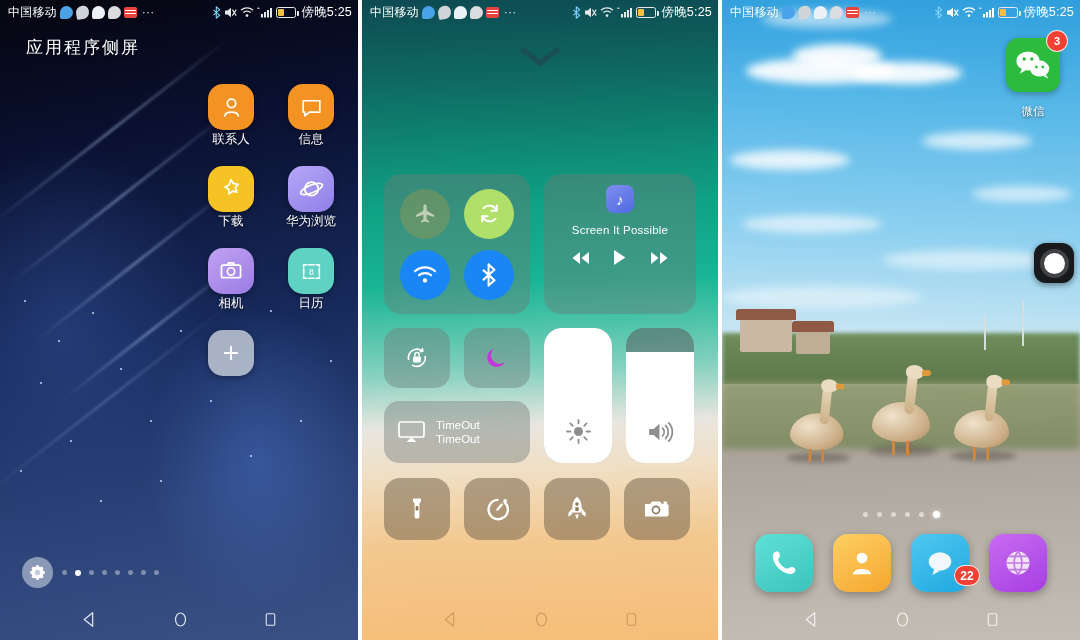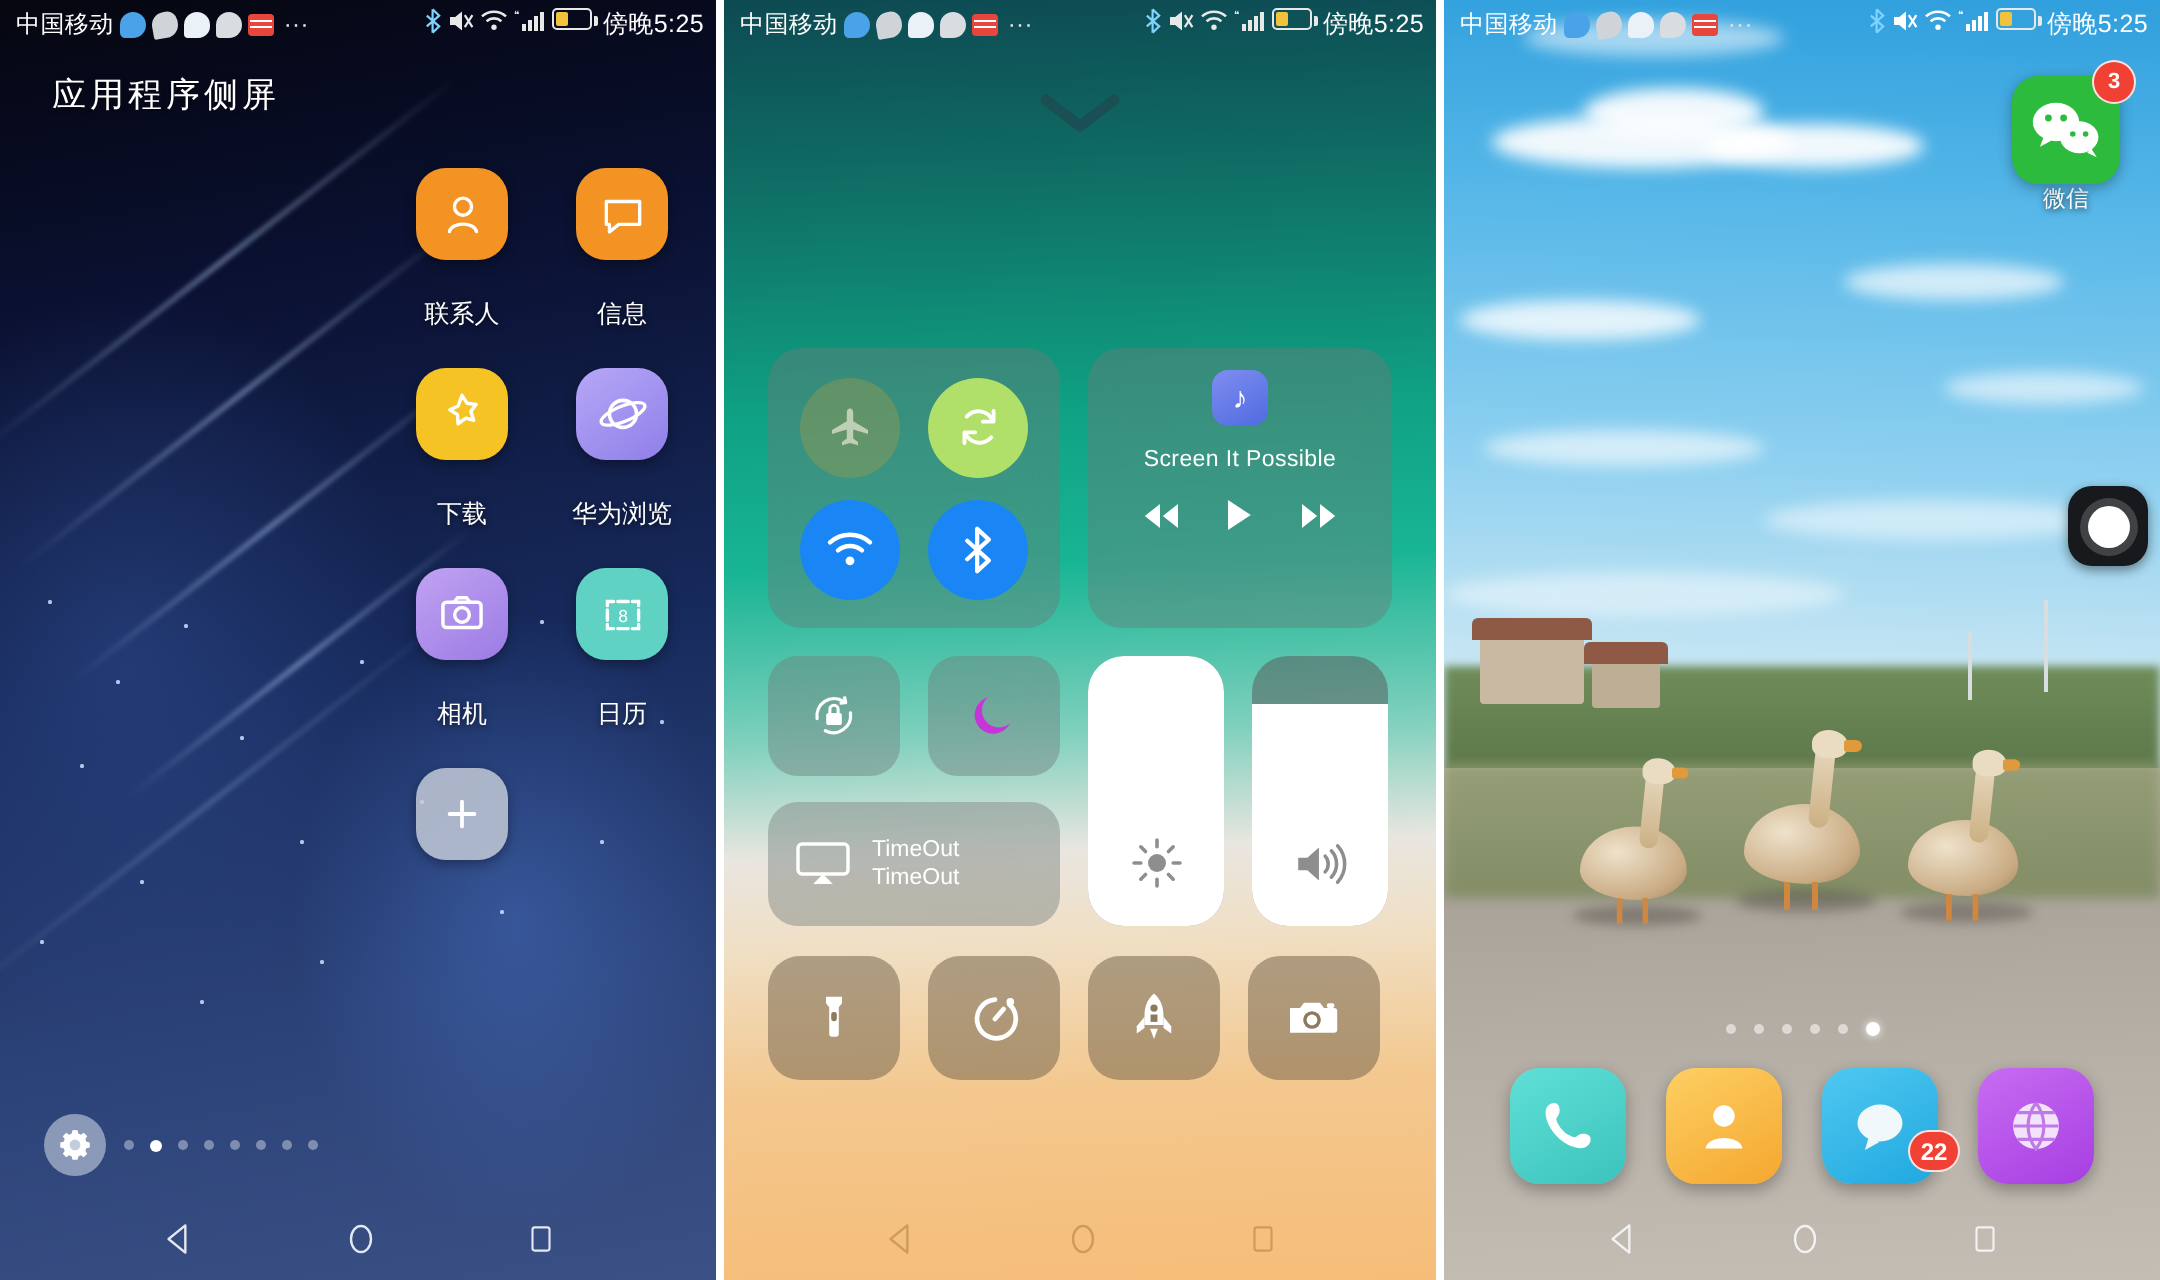--- a/index.html
+++ b/index.html
@@ -17,21 +17,21 @@
   #panel-home{ width:358px; }
 
   
   .statusbar{
     position:absolute; left:0; top:0; width:100%; height:24px;
     display:flex; align-items:center; justify-content:space-between;
     padding:0 6px 0 8px; z-index:40;
     font-size:12.5px; color:#fff; letter-spacing:.2px;
   }
   .sb-left{ display:flex; align-items:center; gap:3px; }
-  .sb-right{ display:flex; align-items:flex-start; gap:3px; }
+  .sb-right{ display:flex; align-items:center; gap:3px; }
   .sb-carrier{ font-size:12px; color:#fff; white-space:nowrap; font-weight:400; }
   .sb-ic{ display:inline-block; width:13px; height:13px; border-radius:50%; flex:0 0 auto; }
   .ic-qq{ background:#4aa3e8; border-radius:50% 50% 50% 20%; }
   .ic-wechat2{ background:#cfd4d8; border-radius:50% 40% 50% 10%; transform:rotate(-10deg); }
   .ic-qq2{ background:#eaf2f7; border-radius:50% 50% 45% 15%; }
   .ic-msg{ background:#d9dde0; border-radius:50% 50% 50% 15%; }
   .ic-red{ background:#e8453c; border-radius:2px; width:13px; height:11px; position:relative; }
   .ic-red::after{ content:""; position:absolute; left:1px; top:3px; right:1px; height:1.5px;
                   background:#fff; box-shadow:0 3px 0 #fff; }
   .sb-dots{ font-size:12px; color:#dfe3e6; line-height:1; margin-left:2px; }
@@ -70,21 +70,21 @@
     position:absolute; left:196px; top:84px; width:150px; z-index:12;
     display:grid; grid-template-columns:1fr 1fr; row-gap:18px; column-gap:10px;
     justify-items:center;
   }
   .app{ width:70px; display:flex; flex-direction:column; align-items:center; }
   .app-ico{
     width:46px;height:46px;border-radius:15px; position:relative;
     display:flex;align-items:center;justify-content:center;
     box-shadow:0 2px 6px rgba(0,0,0,.35);
   }
-  .app-lbl{ margin-top:19px; font-size:12.5px; color:#fff; white-space:nowrap;
+  .app-lbl{ margin-top:1px; font-size:12.5px; color:#fff; white-space:nowrap;
             text-shadow:0 1px 3px rgba(0,0,0,.65); }
 
   .pager{
     position:absolute; left:22px; bottom:52px; z-index:14;
     display:flex; align-items:center; gap:0;
   }
   .pager-gear{
     width:31px;height:31px;border-radius:50%;
     background:rgba(215,222,235,.55);
     display:flex;align-items:center;justify-content:center;
@@ -201,21 +201,21 @@
                display:flex; flex-direction:column; align-items:center; }
   .wechat-ico{ width:54px;height:54px;border-radius:13px;background:#2dbb3d; position:relative;
                display:flex;align-items:center;justify-content:center;
                box-shadow:0 2px 7px rgba(0,0,0,.3); }
   .badge{
     position:absolute; background:#f04134; color:#fff; border-radius:50%;
     font-size:11px; line-height:1; display:flex; align-items:center; justify-content:center;
     font-weight:bold; border:1.5px solid rgba(255,255,255,.85);
   }
   .wechat-ico .badge{ top:-8px; right:-8px; width:22px;height:22px; }
-  .wechat-lbl{ margin-top:0; font-size:11.5px; color:#fff; text-shadow:0 1px 3px rgba(0,0,0,.7); }
+  .wechat-lbl{ margin-top:12px; font-size:11.5px; color:#fff; text-shadow:0 1px 3px rgba(0,0,0,.7); }
 
   .assist{
     position:absolute; right:6px; top:243px; width:40px;height:40px;border-radius:12px;
     background:#17191c; display:flex;align-items:center;justify-content:center; z-index:16;
     box-shadow:0 2px 6px rgba(0,0,0,.45);
   }
   .assist i{ display:block; width:21px;height:21px;border-radius:50%;background:#fff;
              box-shadow:0 0 0 4px rgba(255,255,255,.18); }
 
   .home-dots{ position:absolute; left:0; bottom:122px; width:100%; z-index:15;

